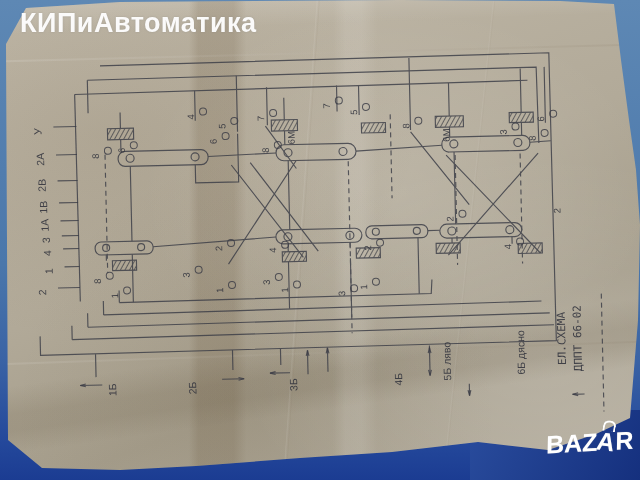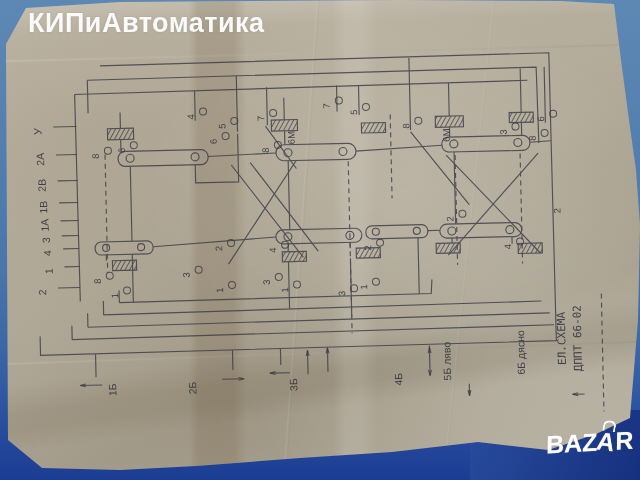--- a/index.html
+++ b/index.html
@@ -25,21 +25,21 @@
       radial-gradient(ellipse at 85% 75%,rgba(255,255,255,.15),transparent 40%),
       radial-gradient(ellipse at 40% 88%,rgba(80,65,40,.08),transparent 45%),
       linear-gradient(160deg,#c0b8a8 0%,#b2aa99 45%,#a59d8b 70%,#b6afa0 100%);
   }
   .crease{position:absolute;background:linear-gradient(90deg,rgba(255,255,255,.22),rgba(90,70,45,.14));}
   .crease.c1{left:300px;top:0;width:3px;height:480px;transform:rotate(4deg);opacity:.5;}
   .crease.c2{left:0;top:52px;width:640px;height:2px;transform:rotate(-1.5deg);opacity:.55;}
   .crease.c3{left:0;top:352px;width:640px;height:2px;transform:rotate(-2deg);opacity:.45;}
   .crease.c4{left:468px;top:0;width:2px;height:480px;transform:rotate(6deg);opacity:.4;}
   .watermark{
-    position:absolute;left:28px;top:8px;
+    position:absolute;left:20px;top:8px;
     font-size:27px;font-weight:bold;letter-spacing:.5px;
     color:rgba(255,255,255,.95);text-shadow:0 0 2px rgba(120,120,120,.35);
   }
   .bazar{
     position:absolute;left:546px;top:428px;width:94px;
     font-size:25px;font-weight:bold;color:#ffffff;
     transform:rotate(-3deg) skewX(-4deg);letter-spacing:0px;
     text-shadow:0 0 1px rgba(200,200,200,.5);
   }
   .bazar .bag-a{position:relative;display:inline-block;transform:rotate(10deg);}

